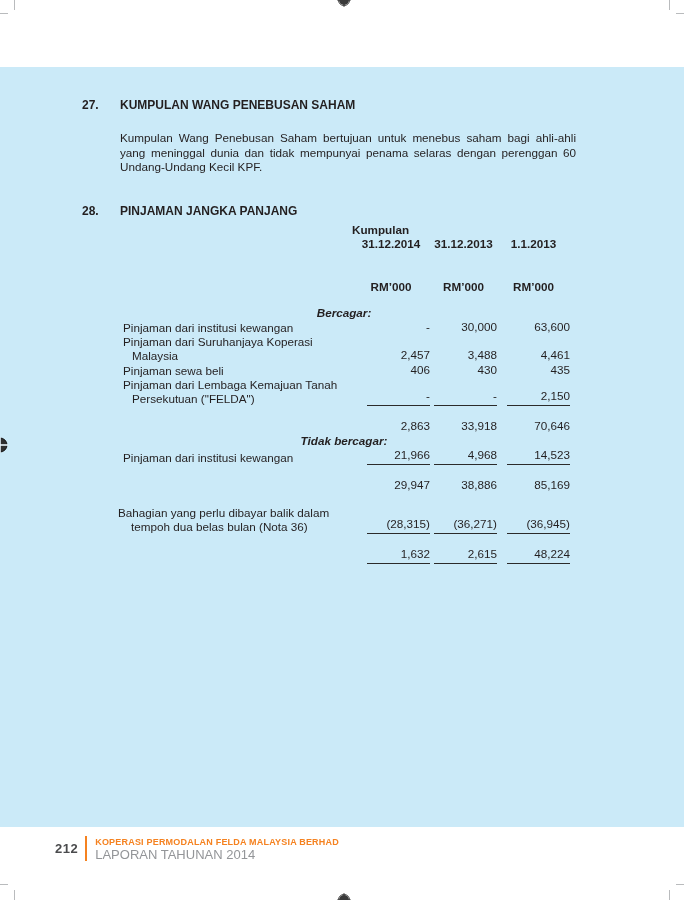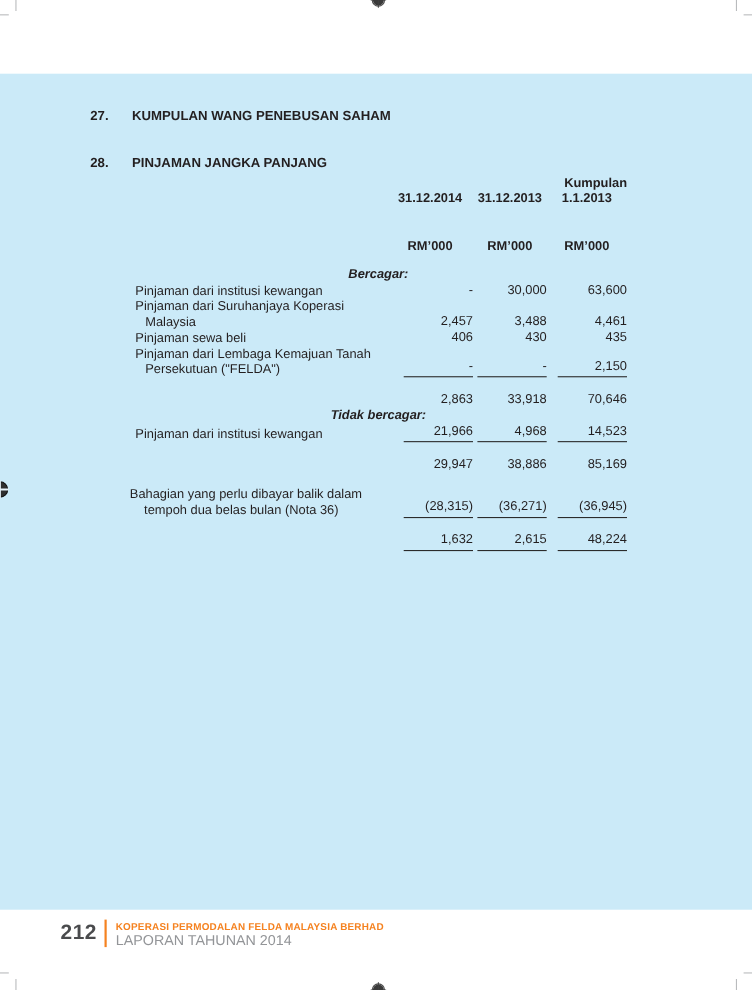--- a/index.html
+++ b/index.html
@@ -21,39 +21,39 @@
   .sec .num{margin-left:82px;width:38px;}
   .para{
     margin:19px 0 0 120px;width:456px;
     font-size:11.7px;line-height:14.7px;text-align:justify;
   }
   .sec2{margin-top:30px;}
 
   
   .tbl{margin-left:118px;width:452px;}
   .thead{margin-top:5px;font-weight:bold;font-size:11.7px;}
-  .ghead{margin-left:234px;width:218px;text-align:right;line-height:14px;}
+  .ghead{margin-left:234px;width:218px;text-align:left;line-height:14px;}
   .hcols{display:flex;margin-left:234px;line-height:13.5px;text-align:center;}
   .hcell{display:flex;flex-direction:column;gap:29px;}
   .rows{margin-top:13px;}
   .trow{display:flex;align-items:flex-end;min-height:14px;font-size:11.7px;line-height:14px;}
   .trow.gap{margin-top:13px;}
   .lbl{flex:1;padding-left:5px;}
   .lbl.sec-lbl{font-weight:bold;font-style:italic;padding-left:0;text-align:center;}
   .lbl.flush{padding-left:0;}
   .lbl .l2{padding-left:9px;}
   .lbl.flush .l2{padding-left:13px;}
   .cell{display:flex;justify-content:flex-end;}
   .cell .v{min-width:63px;text-align:right;padding-bottom:1px;}
   .trow.rule .cell .v{border-bottom:1.5px solid #2b2b2b;padding-bottom:2px;}
   .w0{width:78px;}.w1{width:67px;}.w2{width:73px;}
 
   
   .footer{position:absolute;left:55px;top:836px;display:flex;align-items:center;}
-  .pnum{font-size:19px;font-weight:bold;color:#4a4b4d;letter-spacing:.5px;}
+  .pnum{font-size:13px;font-weight:bold;color:#4a4b4d;letter-spacing:.5px;}
   .vdiv{width:2px;height:25px;background:#f58220;margin:0 8px 0 7px;}
   .ftxt{display:flex;flex-direction:column;}
   .org{color:#f58220;font-weight:bold;font-size:9px;line-height:11px;letter-spacing:.2px;}
   .rep{color:#939598;font-size:13px;line-height:11px;margin-top:1px;}
 
   
   .mark{position:absolute;}
   .cmark{position:absolute;background:#b9bbbd;}
 </style>
 </head>
@@ -97,20 +97,21 @@
 </div>
 
 <div class="content">
   <div class="inner">
 
     <div class="sec">
       <span class="num">27.</span>
       <span class="title">KUMPULAN WANG PENEBUSAN SAHAM</span>
     </div>
 
+    <div class="para">Kumpulan Wang Penebusan Saham bertujuan untuk menebus saham bagi ahli-ahli yang meninggal dunia dan tidak mempunyai penama selaras dengan perenggan 60 Undang-Undang Kecil KPF.</div>
 
     <div class="sec sec2">
       <span class="num">28.</span>
       <span class="title">PINJAMAN JANGKA PANJANG</span>
     </div>
 
     <div class="tbl">
       <div class="thead">
         <div class="ghead">Kumpulan</div>
         <div class="hcols">

